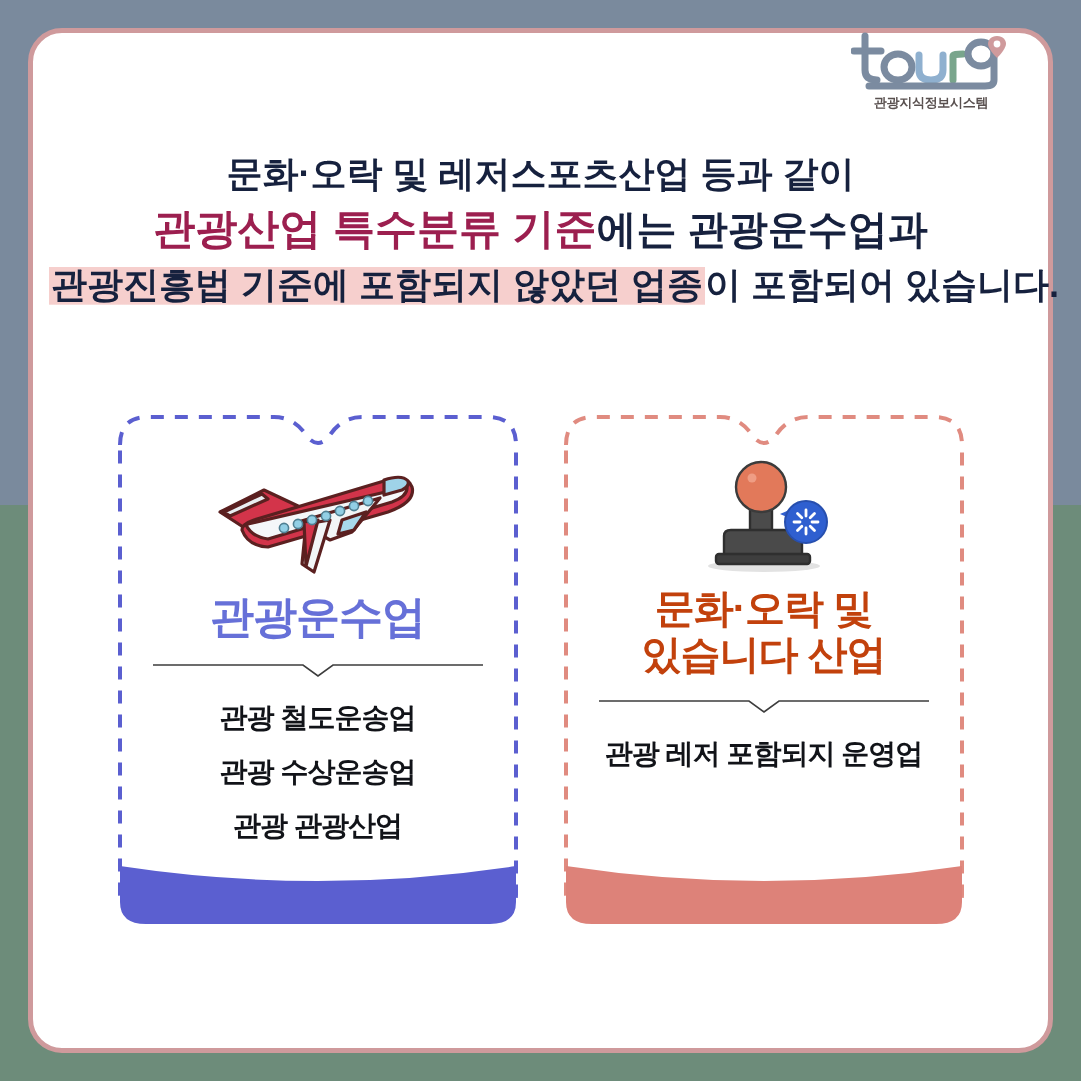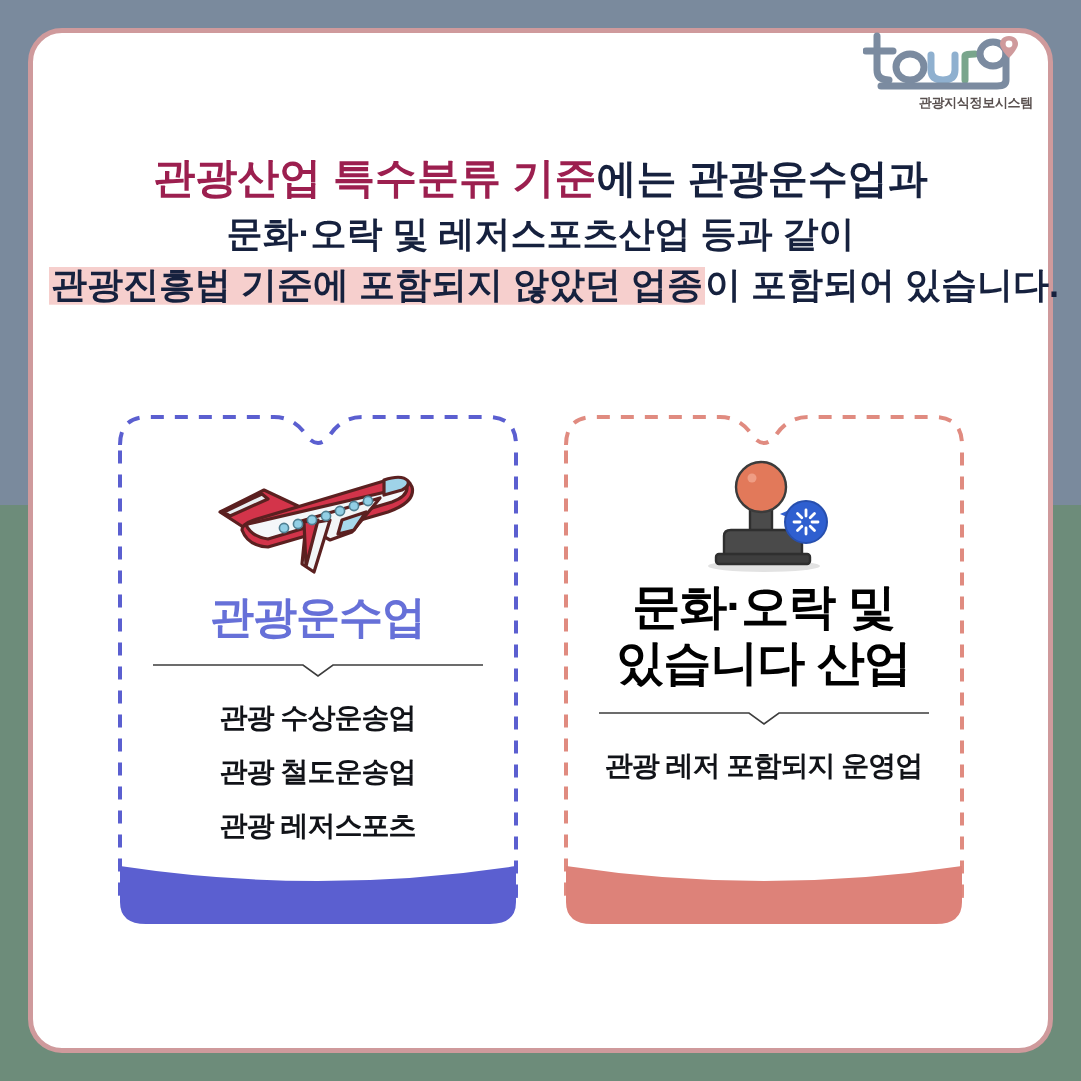--- a/index.html
+++ b/index.html
@@ -18,21 +18,21 @@
   
   .frame {
     position:absolute; left:28px; top:28px;
     width:1025px; height:1025px;
     background:#ffffff;
     border:5px solid #cf9a9c;
     border-radius:34px;
   }
 
   
-  .logo { position:absolute; right:48px; top:30px; width:180px; text-align:right; }
+  .logo { position:absolute; right:60px; top:30px; width:180px; text-align:center; }
   .logo-mark { display:block; margin:0 auto; }
   .logo-sub {
     font-size:13px; color:#59504f; letter-spacing:-0.3px;
     margin-top:2px; font-weight:600; white-space:nowrap;
   }
 
   
   .headline {
     position:absolute; left:0; top:148px; width:1081px;
     text-align:center; line-height:1.42;
@@ -66,21 +66,21 @@
     padding-top:44px; height:100%;
   }
 
   .icon-wrap { height:130px; display:flex; align-items:center; justify-content:center; }
 
   .card-title {
     text-align:center; font-weight:bold; line-height:1.16;
     letter-spacing:-1px;
   }
   .card-title.blue   { color:#6670d8; font-size:44px; margin-top:12px; }
-  .card-title.salmon { color:#000000; font-size:48px; margin-top:0; }
+  .card-title.salmon { color:#c2410c; font-size:40px; margin-top:6px; }
 
   .divider { margin-top:18px; }
 
   .card-list { margin-top:22px; text-align:center; }
   .card-list .li {
     font-size:28px; font-weight:bold; color:#111318;
     letter-spacing:-1px; line-height:1.0; margin-bottom:26px;
     white-space:nowrap;
   }
 
@@ -111,24 +111,24 @@
       <path d="M143 24 L143 50 Q143 56 134 56 L18 56" stroke="#7b8ba0"></path>
     </g>
 
     <path d="M154 6 C160 6 163 10 163 14 C163 19 154 28 154 28 C154 28 145 19 145 14 C145 10 148 6 154 6 Z" fill="#cf9a9c" transform="translate(-8,0)"></path>
     <circle cx="146" cy="14" r="3.4" fill="#ffffff"></circle>
   </svg>
   <div class="logo-sub">관광지식정보시스템</div>
 </div>
 
 <div class="headline">
+  <div class="hl-line hl-2">문화·오락 및 레저스포츠산업 등과 같이</div>
   <div class="hl-line hl-1">
     <span class="em-maroon">관광산업 특수분류 기준</span><span class="dark">에는 관광운수업과</span>
   </div>
-  <div class="hl-line hl-2">문화·오락 및 레저스포츠산업 등과 같이</div>
   <div class="hl-line hl-3">
     <span class="hl-mark">관광진흥법 기준에 포함되지 않았던 업종</span><span>이 포함되어 있습니다.</span>
   </div>
 </div>
 
 <div class="cards">
 
   <div class="card">
     <svg class="card-outline" viewBox="0 0 408 525" preserveAspectRatio="none">
       <path d="M6 40 Q6 12 34 12 L160 12 Q180 12 192 30 Q204 46 216 30 Q228 12 248 12 L374 12 Q402 12 402 40 L402 489 Q402 513 374 513 L34 513 Q6 513 6 489 Z" fill="none" stroke="#5b5fd0" stroke-width="4" stroke-dasharray="13 11" stroke-linecap="butt"></path>
@@ -176,23 +176,23 @@
         <div>관광운수업</div>
       </div>
 
       <div class="divider">
         <svg width="330" height="18" viewBox="0 0 330 18">
           <path d="M0 5 L150 5 L165 16 L180 5 L330 5" fill="none" stroke="#3d3d3d" stroke-width="1.6"></path>
         </svg>
       </div>
 
       <div class="card-list">
+        <div class="li">관광 철도운송업</div>
         <div class="li">관광 수상운송업</div>
-        <div class="li">관광 철도운송업</div>
-        <div class="li">관광 레저스포츠</div>
+        <div class="li">관광 관광산업</div>
       </div>
     </div>
   </div>
 
   <div class="card">
     <svg class="card-outline" viewBox="0 0 408 525" preserveAspectRatio="none">
       <path d="M6 40 Q6 12 34 12 L160 12 Q180 12 192 30 Q204 46 216 30 Q228 12 248 12 L374 12 Q402 12 402 40 L402 489 Q402 513 374 513 L34 513 Q6 513 6 489 Z" fill="none" stroke="#e08b80" stroke-width="4" stroke-dasharray="13 11" stroke-linecap="butt"></path>
     </svg>
 
     <div class="card-foot">

